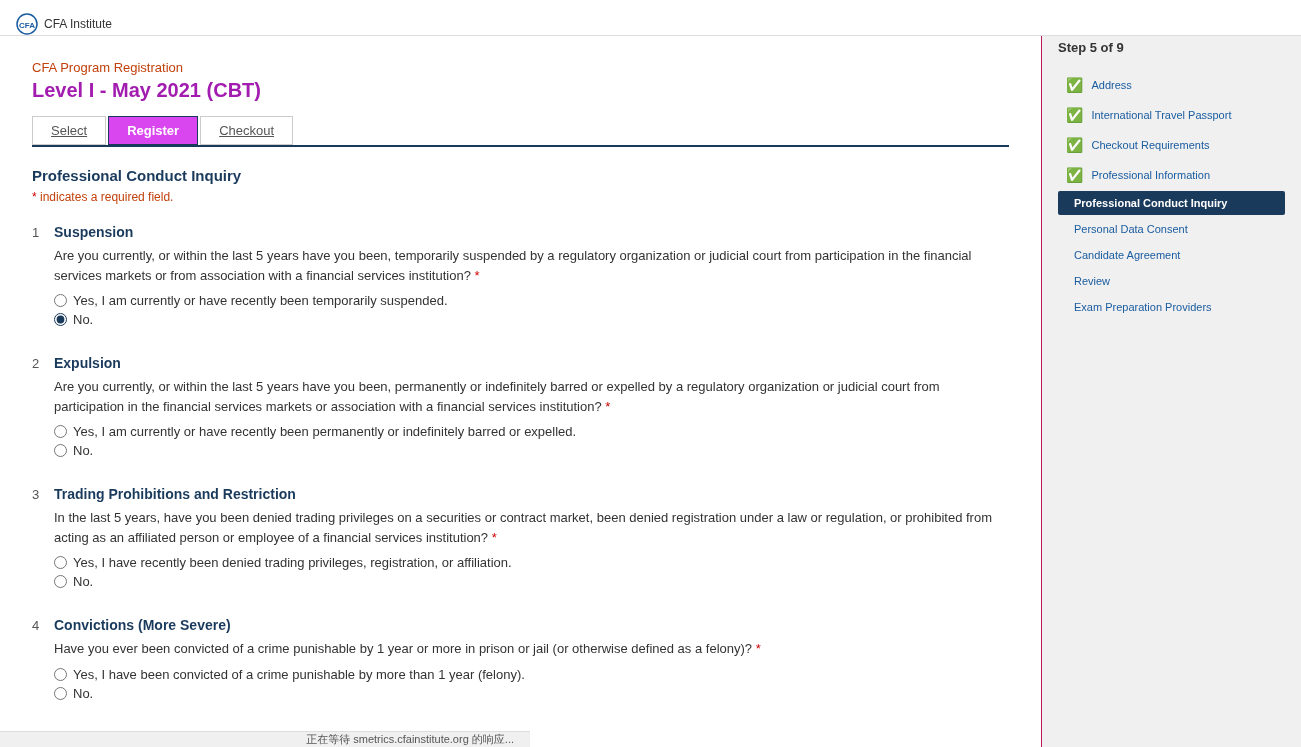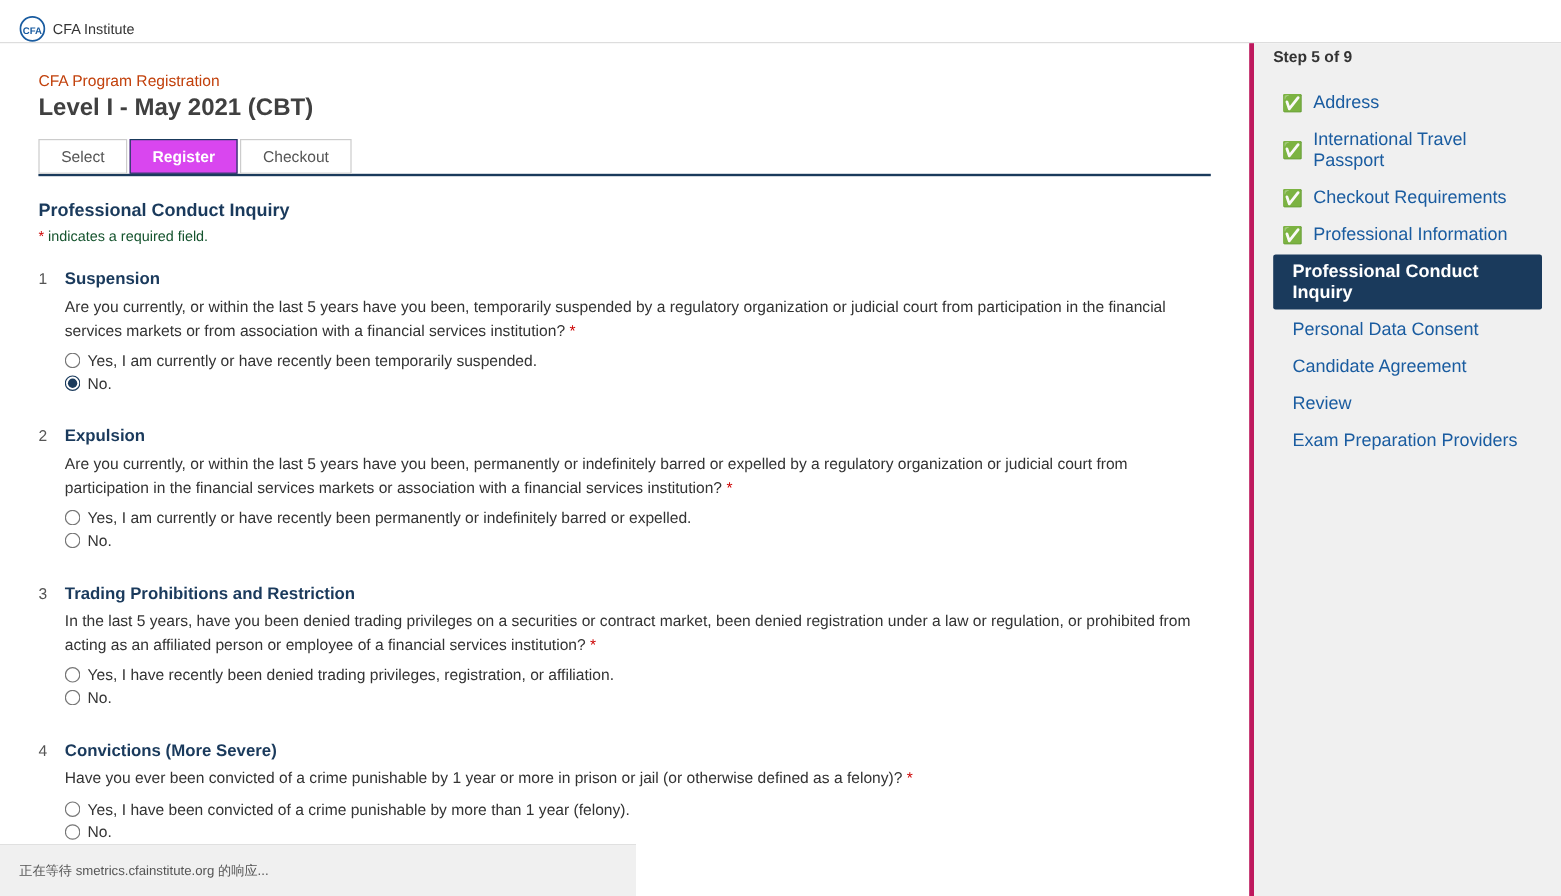--- a/index.html
+++ b/index.html
@@ -38,21 +38,21 @@
     }
 
     .program-label {
       font-size: 13px;
       color: #c2410c;
       margin-bottom: 4px;
     }
     .program-title {
       font-size: 20px;
       font-weight: bold;
-      color: #404040;
+      color: #a21caf;
       margin-bottom: 14px;
     }
 
     .tabs {
       display: flex;
       gap: 0;
       border-bottom: 2px solid #1a3a5c;
       margin-bottom: 20px;
     }
     .tab {
@@ -66,35 +66,36 @@
     }
     .tab.active {
       background: #d946ef;
       color: #fff;
       border-color: #1a3a5c;
       font-weight: bold;
     }
     .tab.inactive {
       background: #fff;
       color: #555;
+      text-decoration: underline;
     }
 
     .section-title {
       font-size: 15px;
       font-weight: bold;
       color: #1a3a5c;
       margin-bottom: 6px;
     }
     .required-note {
       font-size: 12px;
       color: #555;
       margin-bottom: 20px;
     }
     .required-note span {
-      color: #14532d;
+      color: #c2410c;
     }
 
     .question-block {
       margin-bottom: 28px;
     }
     .question-header {
       display: flex;
       align-items: baseline;
       gap: 8px;
       margin-bottom: 6px;
@@ -129,21 +130,21 @@
     }
     .radio-option input[type="radio"] {
       accent-color: #1a3a5c;
     }
 
     
     .sidebar {
       width: 260px;
       background: #f0f0f0;
       padding: 4px 16px;
-      border-left: 4px solid #be185d;
+      border-left: 1px solid #be185d;
       flex-shrink: 0;
     }
     .step-label {
       font-size: 13px;
       font-weight: bold;
       color: #333;
       margin-bottom: 16px;
     }
     .sidebar-item {
       display: flex;
@@ -162,33 +163,34 @@
       font-weight: bold;
     }
     .sidebar-item.active .check-icon {
       color: #fff;
     }
     .check-icon {
       color: #4a90d9;
       font-size: 14px;
     }
     .sidebar-item span.label {
-      font-size: 15px;
+      font-size: 11px;
     }
 
     .status-bar {
       background: #f0f0f0;
-      padding: 14px 16px;
+      padding: 0 16px;
       font-size: 11px;
       color: #555;
       border-top: 1px solid #ddd;
       position: fixed;
       bottom: 0;
       left: 0;
       width: 530px;
+      text-align: right;
     }
   </style>
 </head>
 <body>
 
 <div class="top-bar">
   <div class="logo-area">
     <svg class="logo-icon" viewBox="0 0 22 22" xmlns="http://www.w3.org/2000/svg">
       <circle cx="11" cy="11" r="10" fill="none" stroke="#1a5ca0" stroke-width="1.5"></circle>
       <text x="11" y="15" text-anchor="middle" font-size="8" fill="#1a5ca0" font-weight="bold">CFA</text>

